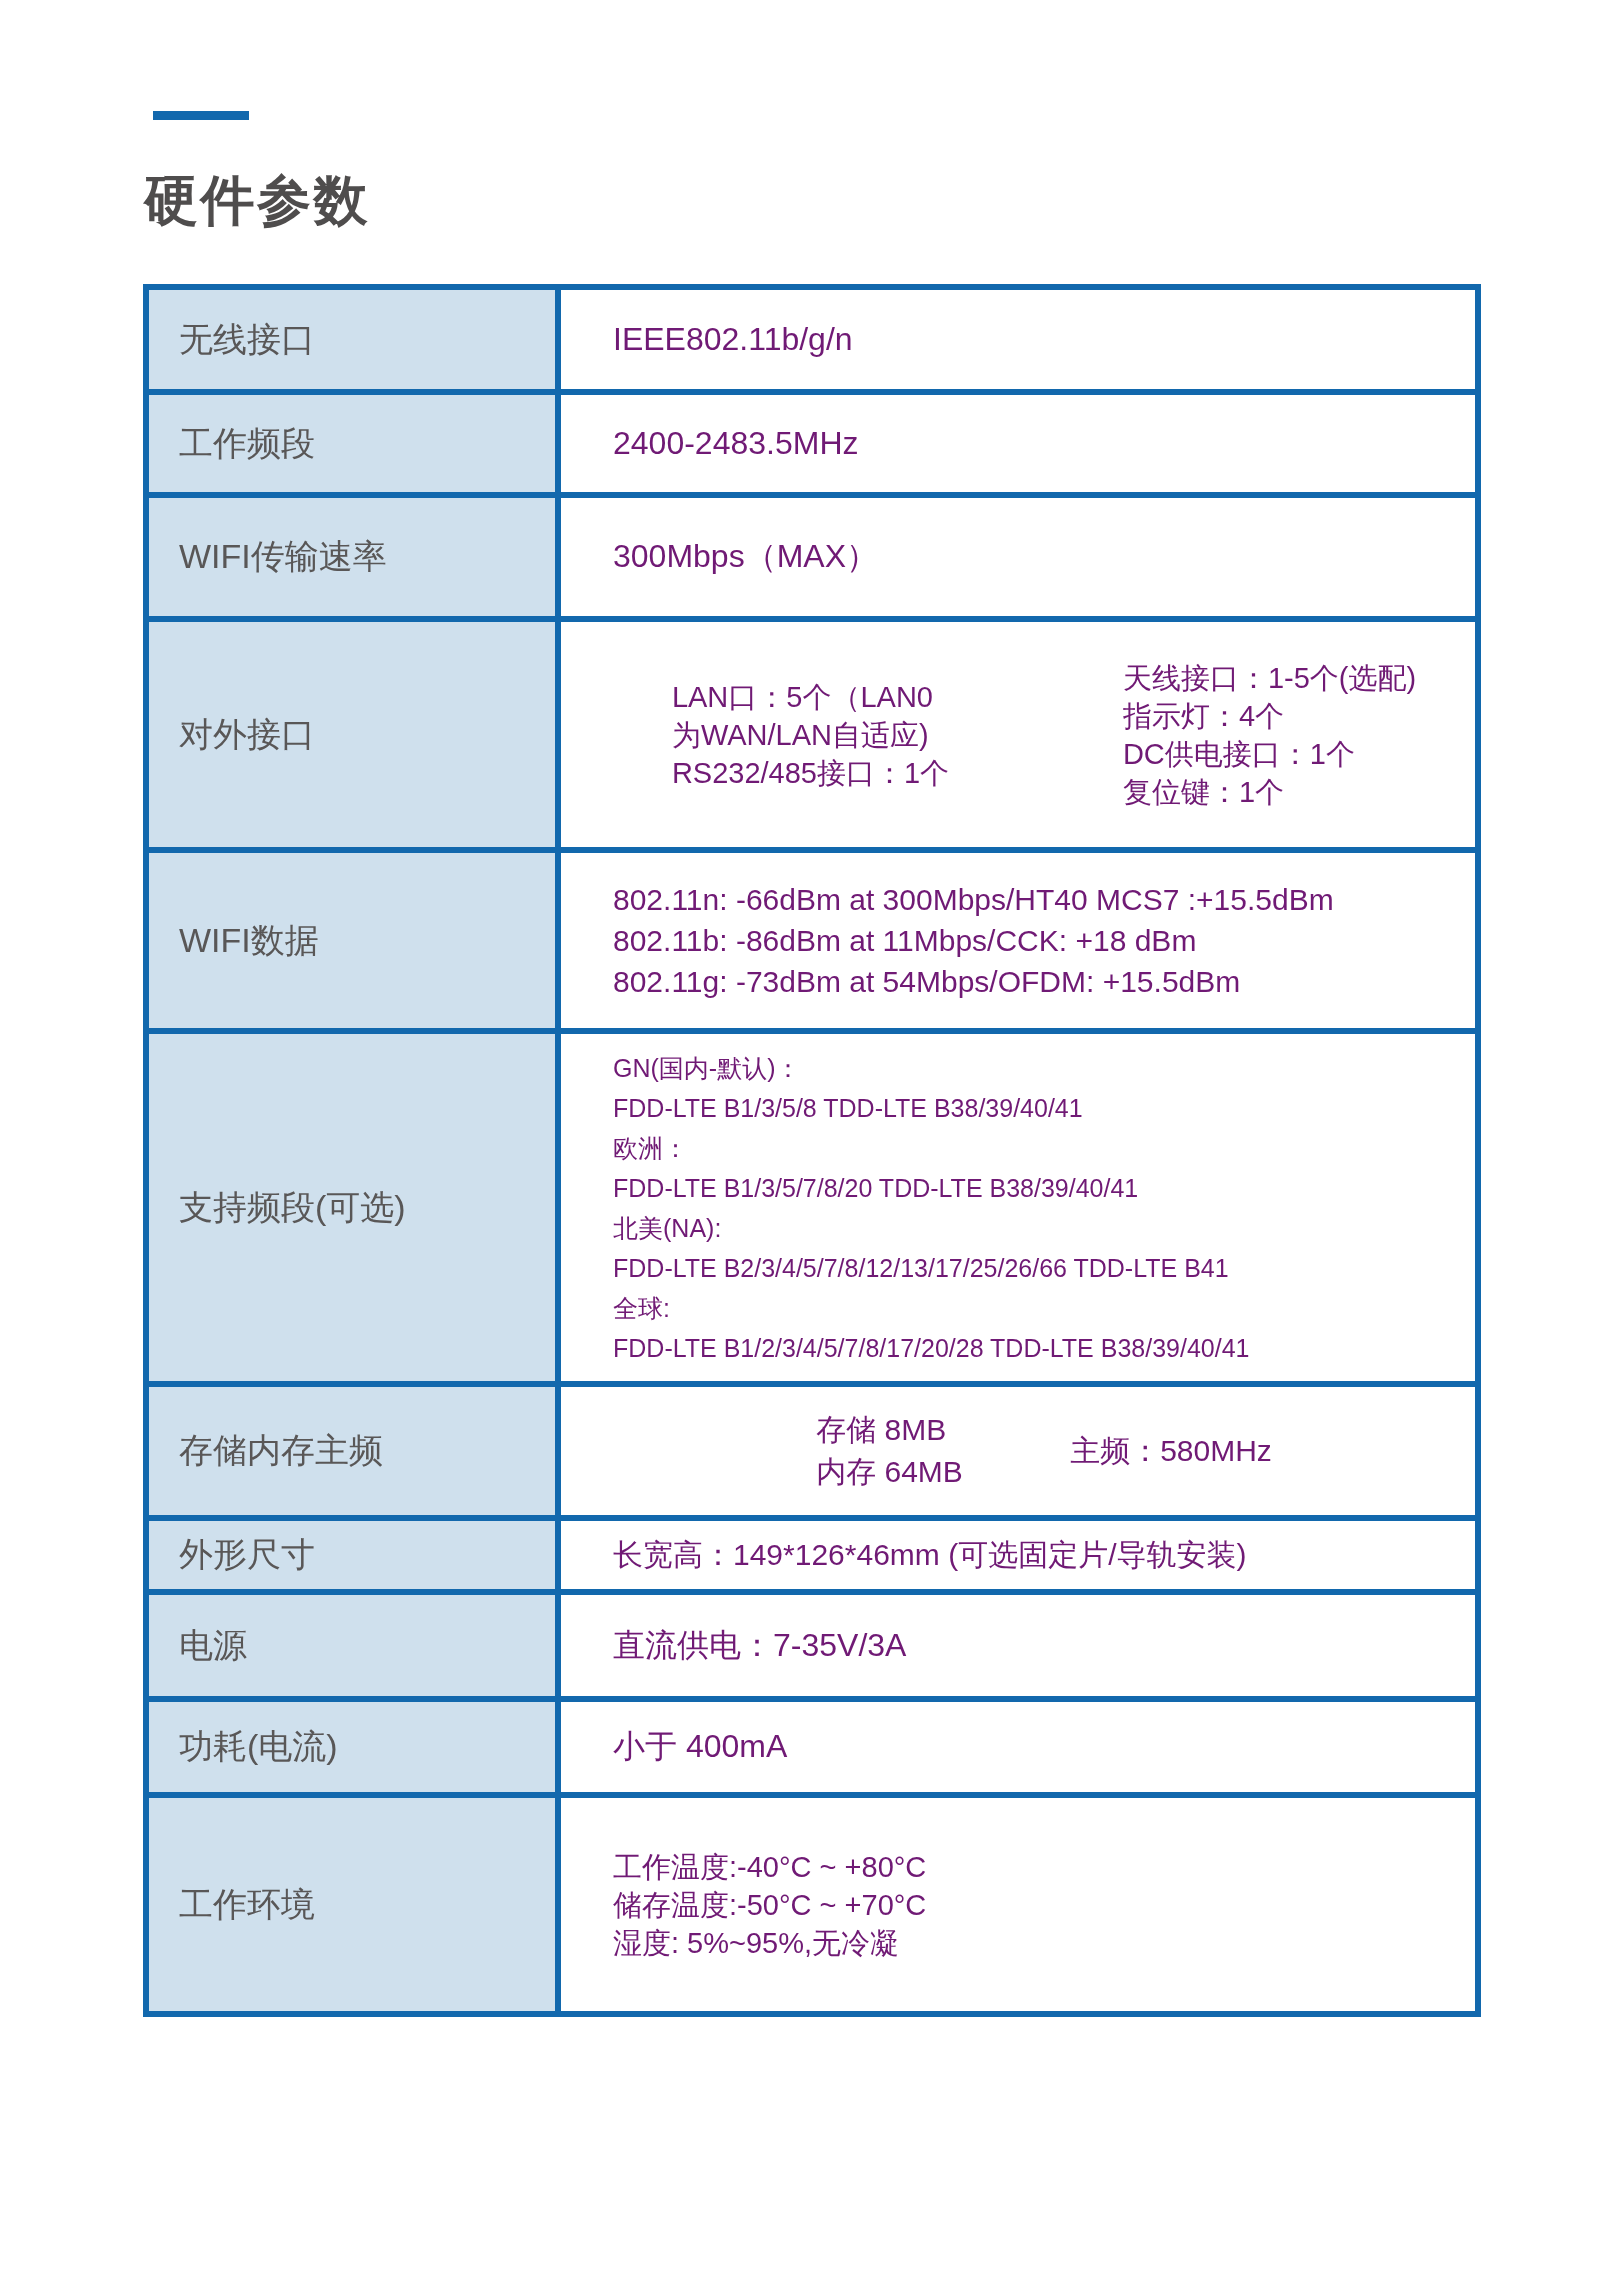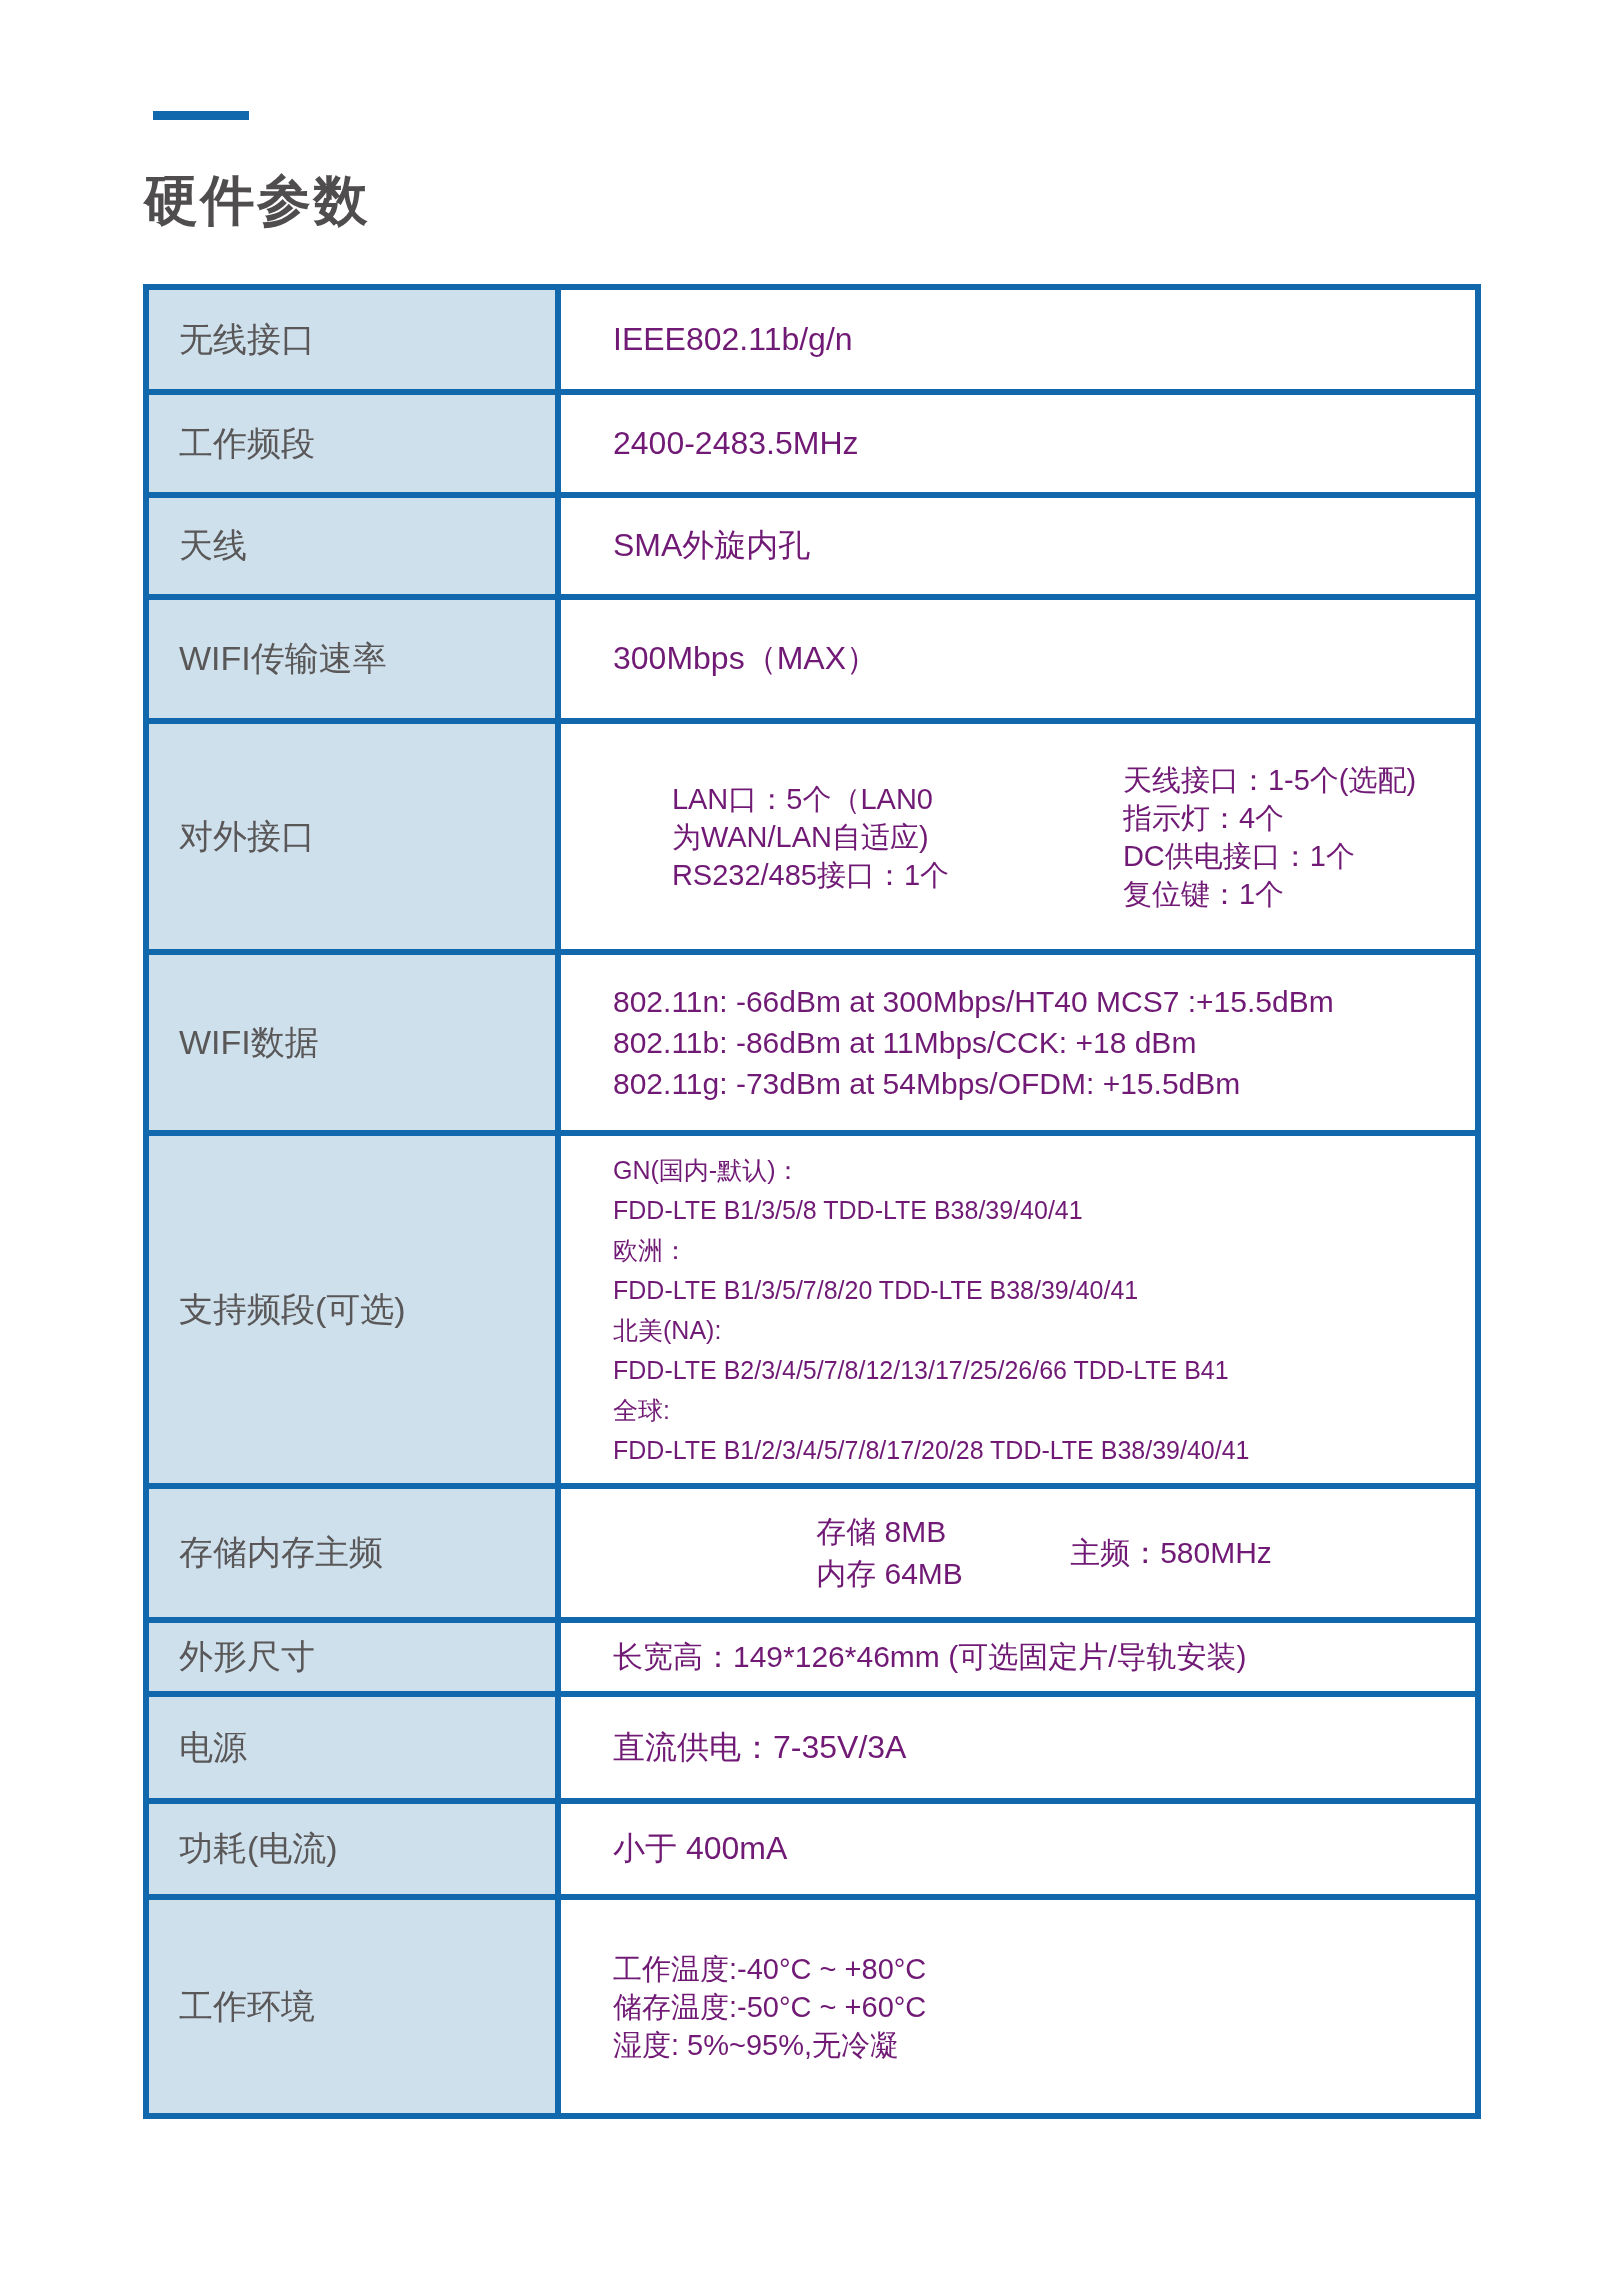--- a/index.html
+++ b/index.html
@@ -48,24 +48,20 @@
     <div class="row" style="height:99px">
       <div class="lab">无线接口</div>
       <div class="val">IEEE802.11b/g/n</div>
     </div>
 
     <div class="row" style="height:97px">
       <div class="lab">工作频段</div>
       <div class="val">2400-2483.5MHz</div>
     </div>
 
-    <div class="row" style="height:96px">
-      <div class="lab">天线</div>
-      <div class="val">SMA外旋内孔</div>
-    </div>
 
     <div class="row" style="height:118px">
       <div class="lab">WIFI传输速率</div>
       <div class="val">300Mbps（MAX）</div>
     </div>
 
     <div class="row" style="height:225px">
       <div class="lab">对外接口</div>
       <div class="val two-col fs34">
         <div class="subcol" style="width:451px">
@@ -130,20 +126,20 @@
 
     <div class="row" style="height:90px">
       <div class="lab">功耗(电流)</div>
       <div class="val">小于 400mA</div>
     </div>
 
     <div class="row" style="height:213px">
       <div class="lab">工作环境</div>
       <div class="val fs34">
         <div class="line">工作温度:-40°C ~ +80°C</div>
-        <div class="line">储存温度:-50°C ~ +60°C</div>
+        <div class="line">储存温度:-50°C ~ +70°C</div>
         <div class="line">湿度: 5%~95%,无冷凝</div>
       </div>
     </div>
 
   </div>
 </div>
 
 
 </body></html>

